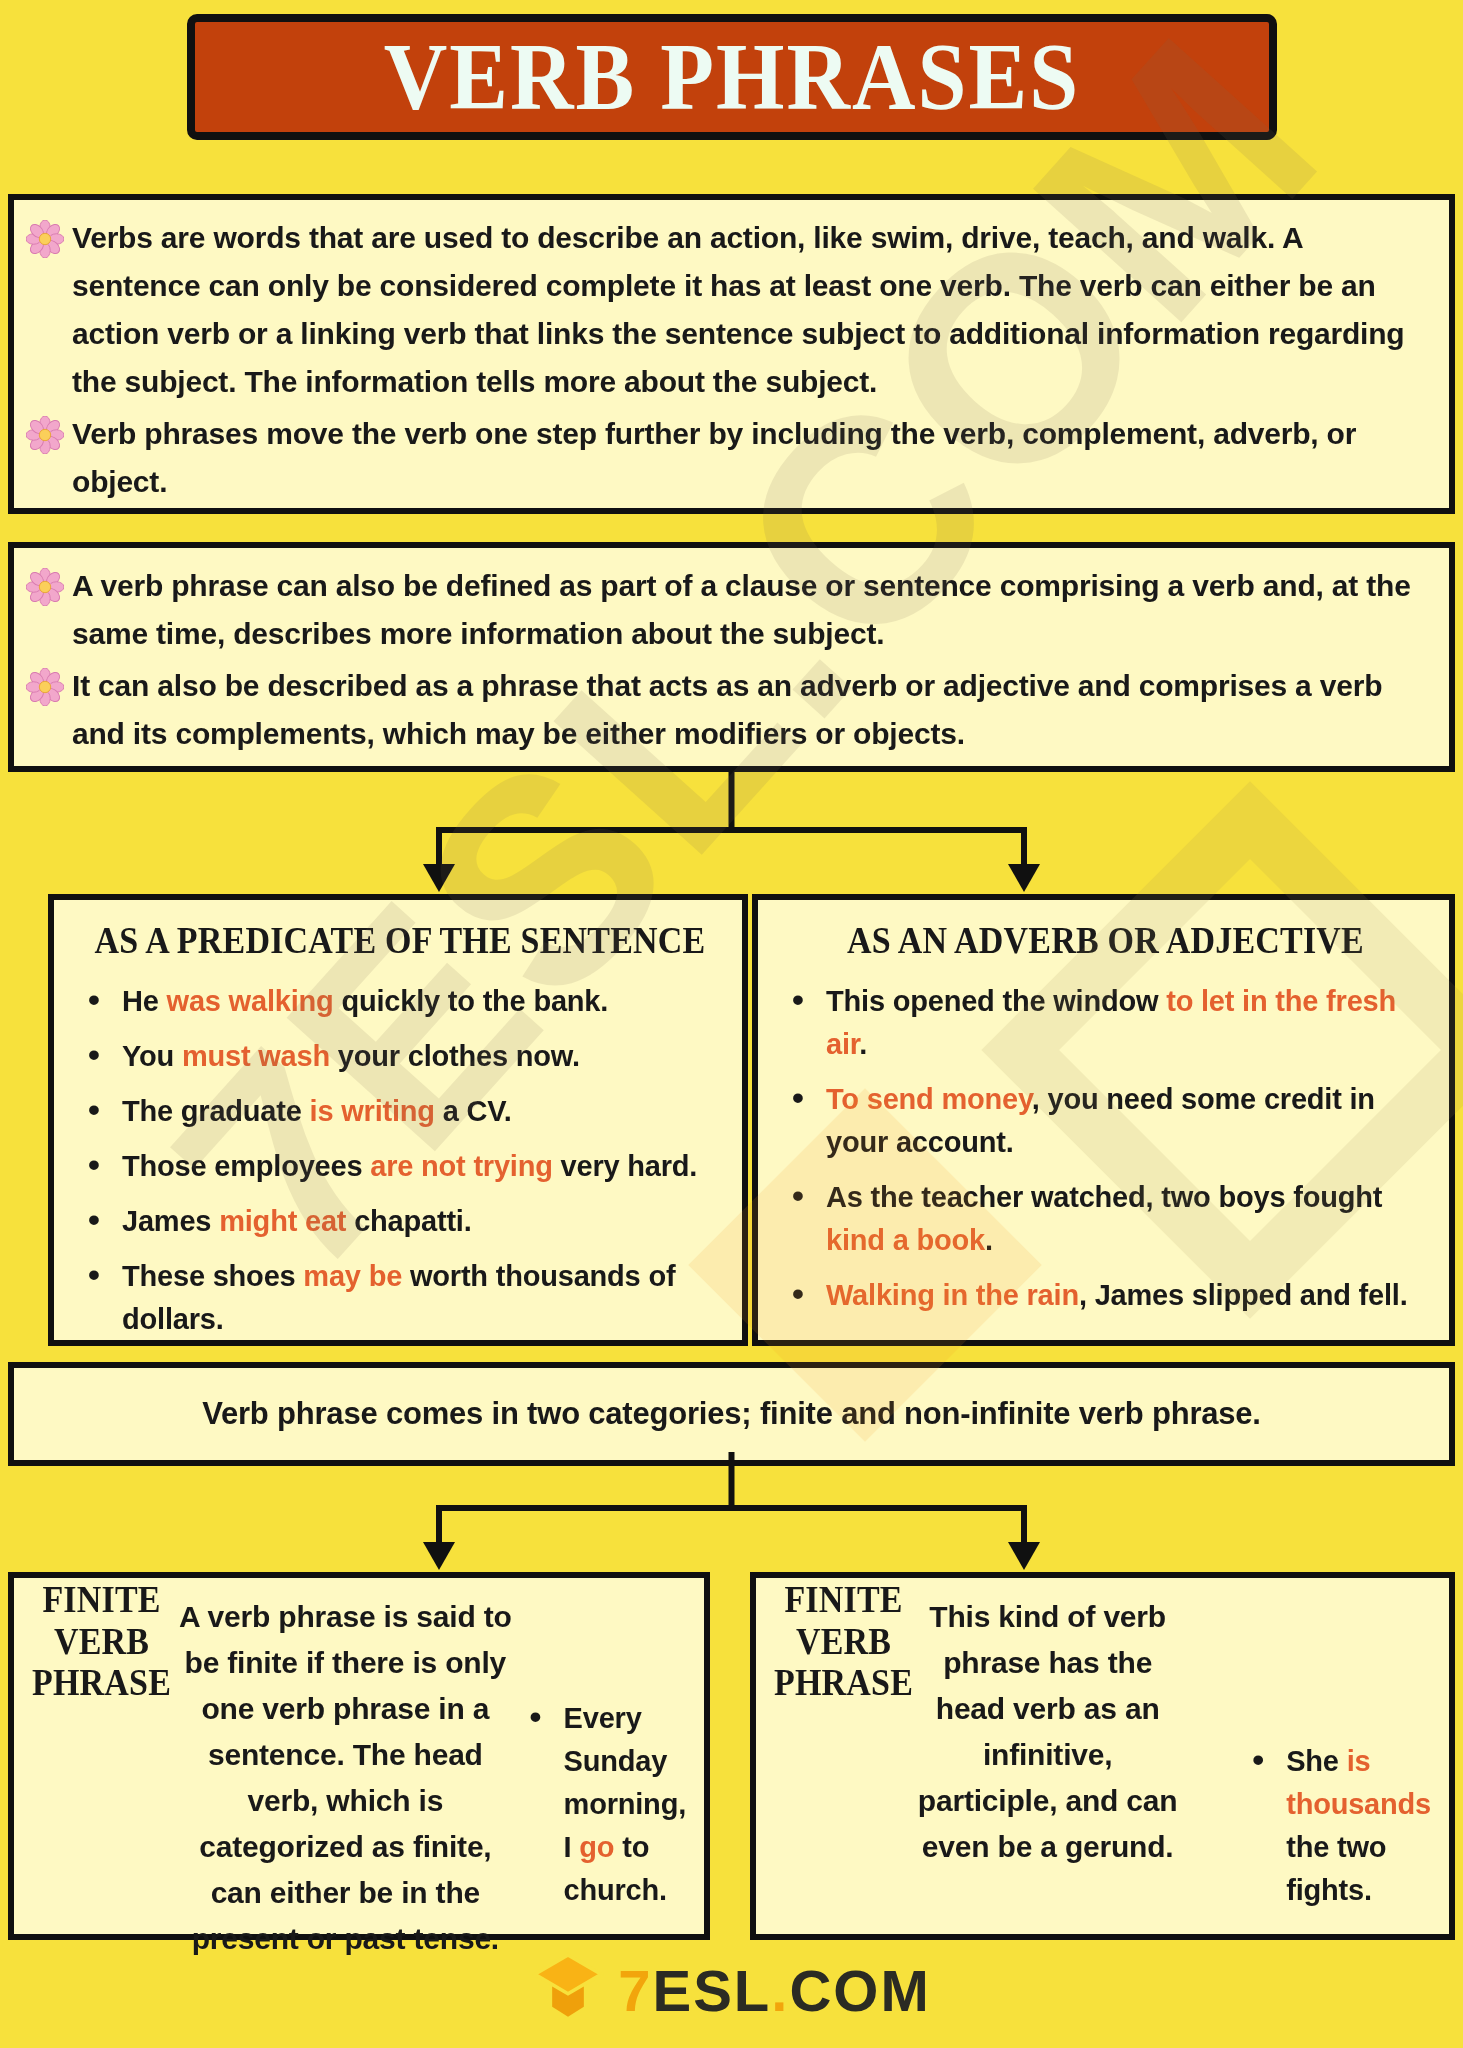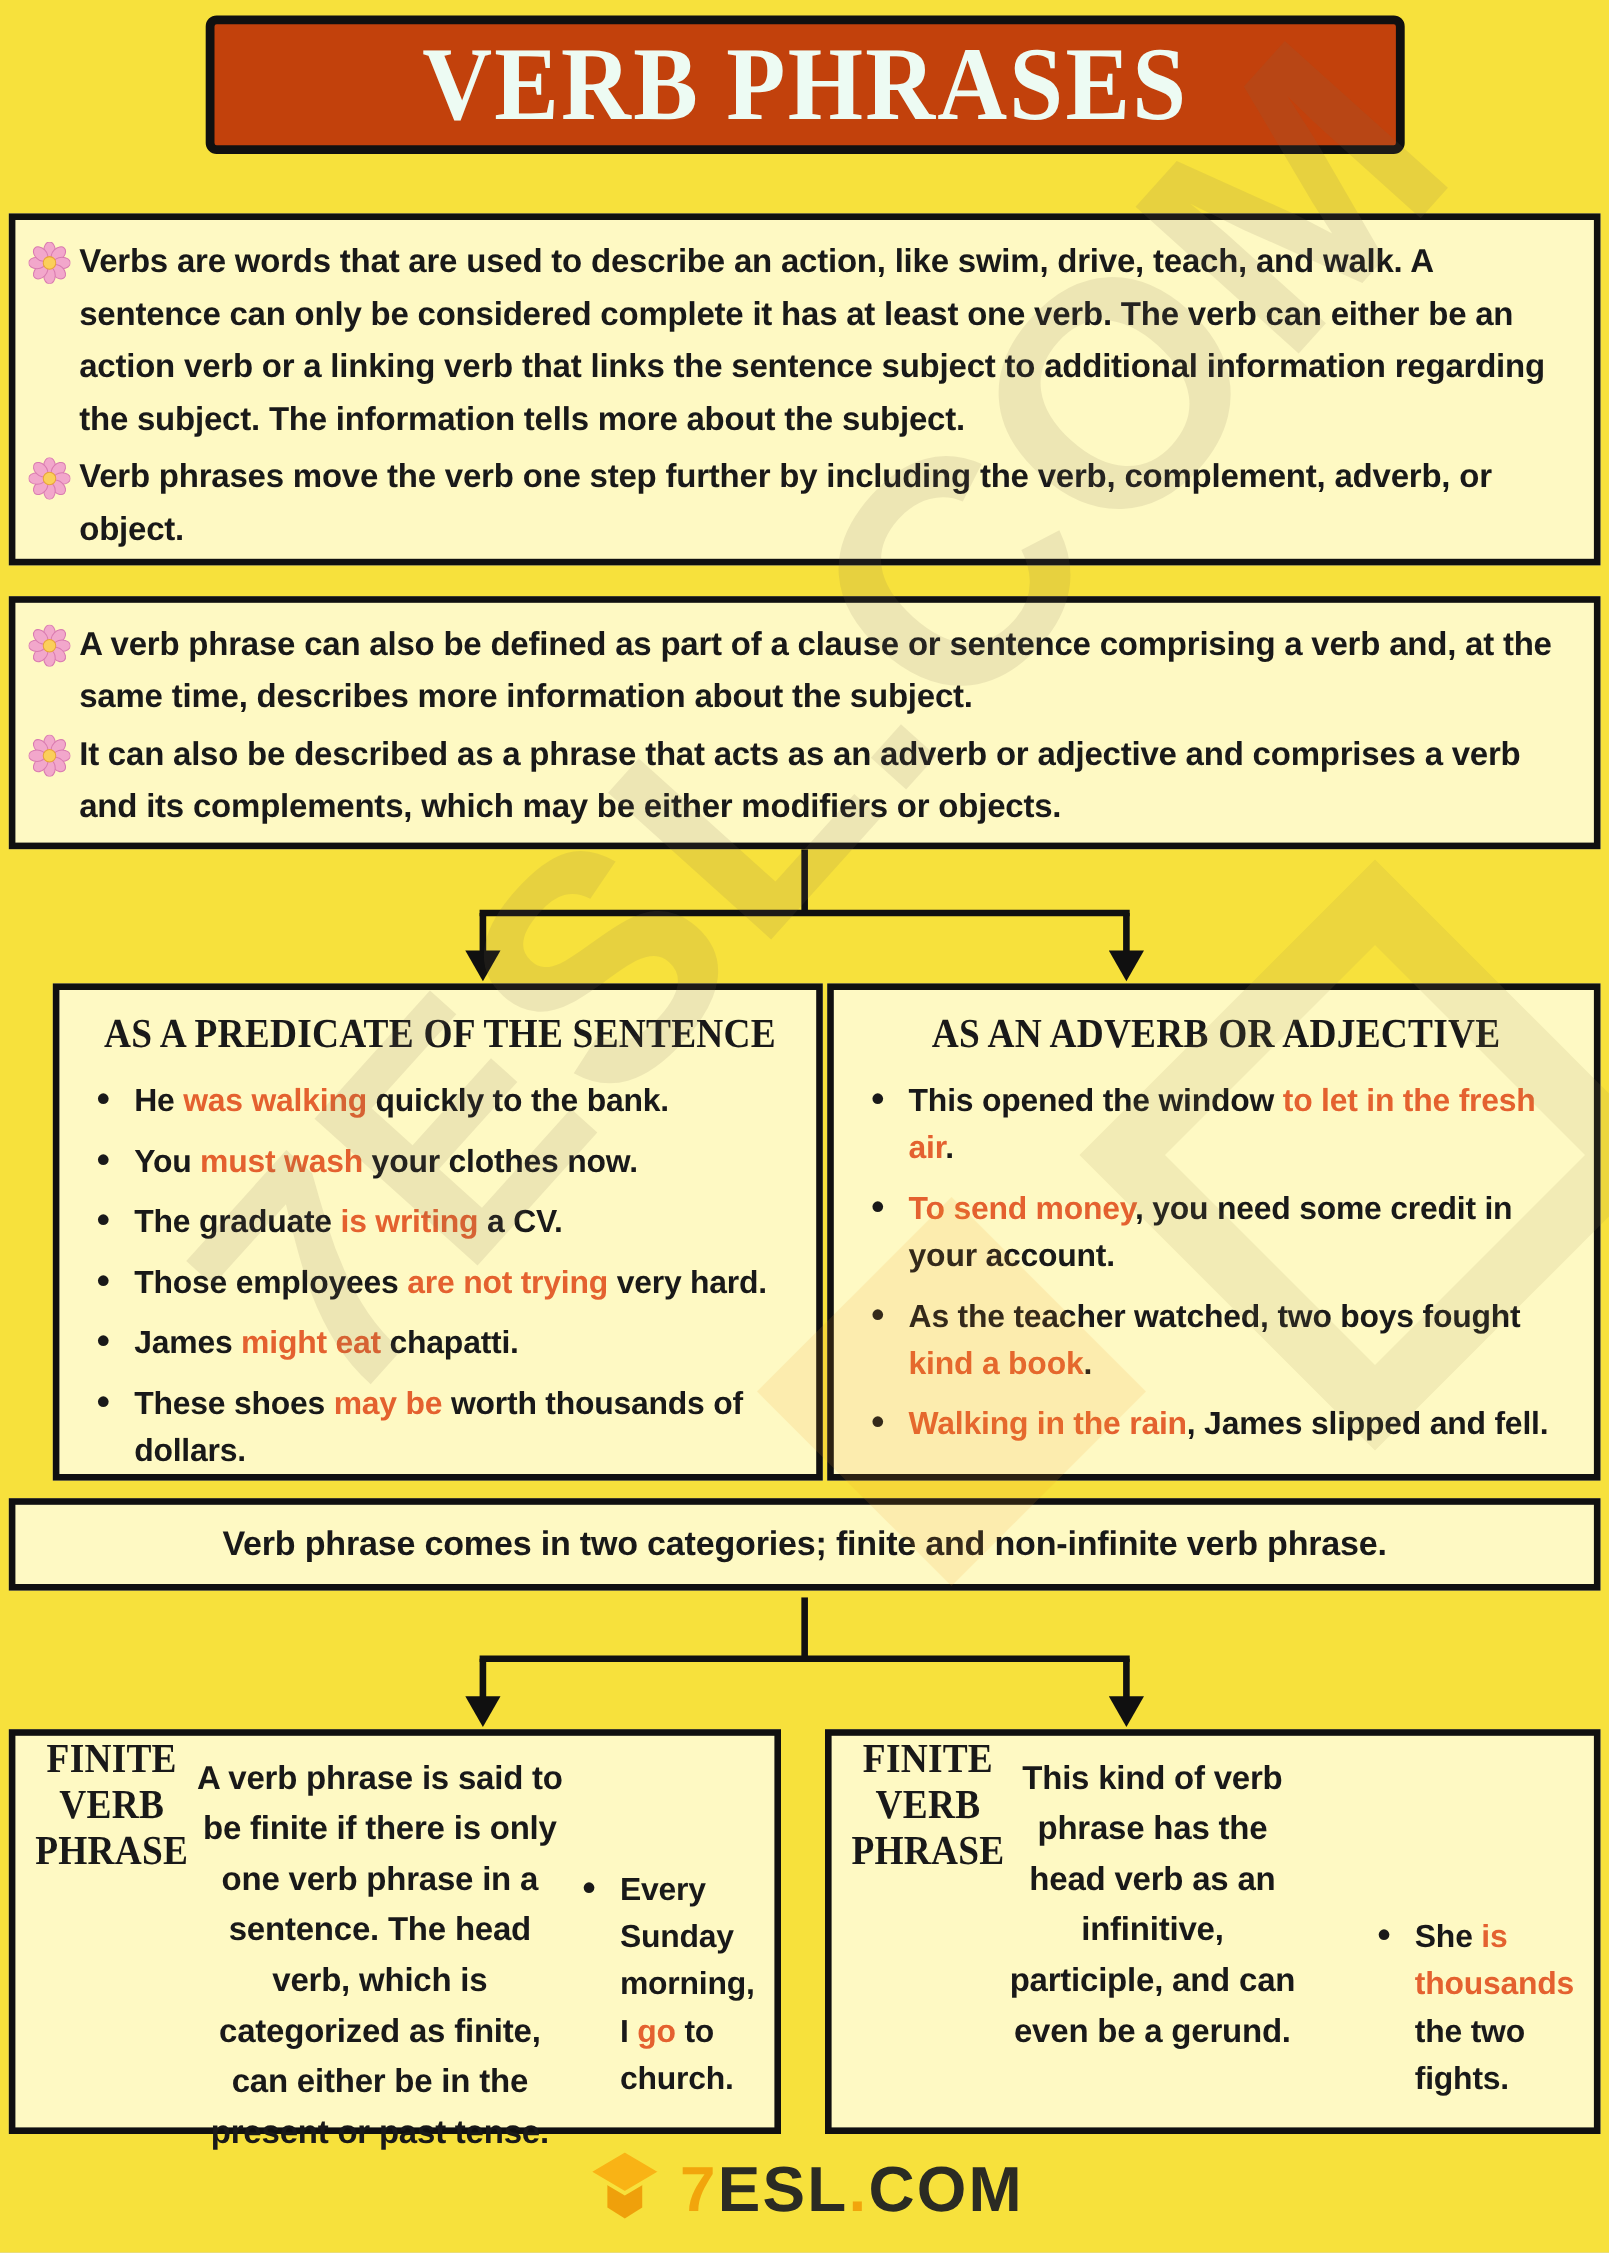--- a/index.html
+++ b/index.html
@@ -249,21 +249,21 @@
   <div class="panel adverb-box" style="left:752px; top:894px; width:703px; height:452px;">
     <h2 class="ex-title">AS AN ADVERB OR ADJECTIVE</h2>
     <ul class="examples">
       <li><span>This opened the window </span><span class="hl">to let in the fresh air</span><span>.</span></li>
       <li><span class="hl">To send money</span><span>, you need some credit in your account.</span></li>
       <li><span>As the teacher watched, two boys fought </span><span class="hl">kind a book</span><span>.</span></li>
       <li><span class="hl">Walking in the rain</span><span>, James slipped and fell.</span></li>
     </ul>
   </div>
 
-  <div class="panel category-box" style="left:8px; top:1362px; width:1447px; height:84px;">
+  <div class="panel category-box" style="left:8px; top:1362px; width:1447px; height:104px;">
     <p>Verb phrase comes in two categories; finite and non-infinite verb phrase.</p>
   </div>
 
   <svg class="connector" style="top:1452px;" width="1463" height="120" viewBox="0 0 1463 120">
     <g stroke="#101010" stroke-width="6" fill="none">
       <line x1="731.5" y1="0" x2="731.5" y2="56"></line>
       <line x1="436" y1="56" x2="1027" y2="56"></line>
       <line x1="439" y1="56" x2="439" y2="92"></line>
       <line x1="1024" y1="56" x2="1024" y2="92"></line>
     </g>

